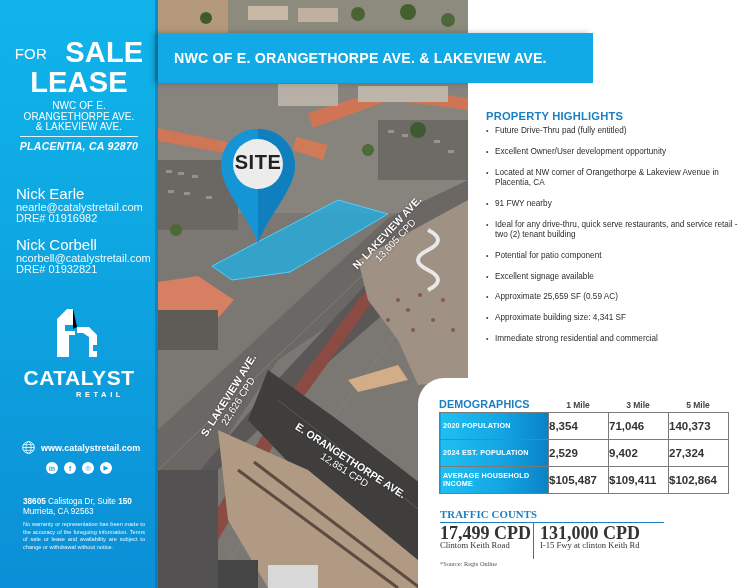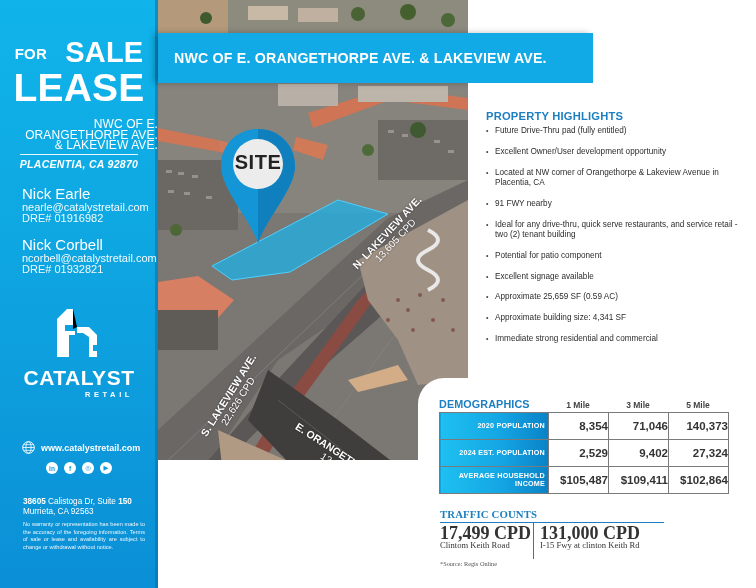--- a/index.html
+++ b/index.html
@@ -8,52 +8,52 @@
 
   
   .sidebar {
     position: absolute; left: 0; top: 0; width: 158px; height: 588px;
     background: linear-gradient(180deg, #10b4ea 0%, #0ea7e2 40%, #0b8fd6 100%);
     color: #fff;
   }
   .sidebar .edge { position: absolute; right: 0; top: 0; width: 3px; height: 100%; background: #0a6ea8; opacity: .55; }
   .hero { position: absolute; left: 0; top: 38px; width: 158px; text-align: center; }
   .hero .line1 { line-height: 1; }
-  .hero .for { font-size: 15px; font-weight: 700; letter-spacing: .3px; vertical-align: 3px; margin-right: 18px; }
+  .hero .for { font-size: 15px; font-weight: 400; letter-spacing: .3px; vertical-align: 3px; margin-right: 18px; }
   .hero .sale { font-size: 29px; font-weight: 700; letter-spacing: .2px; }
-  .hero .lease { font-size: 39px; font-weight: 700; line-height: 1; margin-top: 1px; letter-spacing: .2px; }
-  .hero .addr { font-size: 12px; line-height: 10.5px; margin-top: 12px; letter-spacing: .1px; text-align: right; }
+  .hero .lease { font-size: 29px; font-weight: 700; line-height: 1; margin-top: 1px; letter-spacing: .2px; }
+  .hero .addr { font-size: 10px; line-height: 10.5px; margin-top: 4px; letter-spacing: .1px; }
   .hero .divider { width: 118px; height: 1px; background: #ffffff; margin: 3px auto 3px auto; opacity: .9; }
   .hero .city { font-size: 10.5px; font-weight: 700; letter-spacing: .3px; font-style: italic; }
 
-  .agent { position: absolute; left: 22px; width: 130px; }
+  .agent { position: absolute; left: 16px; width: 130px; }
   .agent .name { font-size: 15px; line-height: 16px; }
   .agent .email, .agent .dre { font-size: 11px; line-height: 11px; opacity: .95; }
 
   .logo { position: absolute; left: 0; top: 305px; width: 158px; text-align: center; }
   .logo svg { display: block; margin: 0 auto; }
   .logo .brand { font-size: 21px; font-weight: 700; letter-spacing: .5px; margin-top: 4px; line-height: 1; }
-  .logo .sub { font-size: 7.5px; font-weight: 700; letter-spacing: 3.6px; text-align: right; padding-right: 25px; margin-top: 2px; }
+  .logo .sub { font-size: 7.5px; font-weight: 700; letter-spacing: 3.6px; text-align: right; padding-right: 34px; margin-top: 2px; }
 
   .contact { position: absolute; left: 22px; width: 130px; display: flex; align-items: center; }
   .contact .phone { font-size: 13.5px; font-weight: 700; letter-spacing: .2px; }
   .contact .web { font-size: 9px; font-weight: 700; }
   .contact .ico { margin-right: 6px; display: inline-flex; }
 
   .socials { position: absolute; top: 462px; left: 0; width: 158px; display: flex; justify-content: center; gap: 6px; }
   .socials .s { width: 12px; height: 12px; border-radius: 50%; background: #fff; display: flex; align-items: center; justify-content: center; color: #0e9fe0; font-size: 6.5px; font-weight: 700; }
 
   .office { position: absolute; left: 23px; top: 497px; width: 122px; }
   .office .l { font-size: 8.2px; line-height: 10px; }
   .office .l b { font-weight: 700; text-align: right; }
   .office .disc { font-size: 5.6px; line-height: 7.6px; margin-top: 4px; text-align: justify; opacity: .92; }
 
   
   .aerial {
-    position: absolute; left: 158px; top: 0; width: 310px; height: 460px; overflow: hidden;
+    position: absolute; left: 158px; top: 0; width: 310px; height: 588px; overflow: hidden;
     background: #6f6b66;
   }
   .aerial svg { position: absolute; left: 0; top: 0; }
 
   .title-banner {
     position: absolute; left: 158px; top: 33px; width: 435px; height: 50px;
     background: #11a9e6; color: #fff; display: flex; align-items: center; padding-left: 16px;
     box-shadow: -4px 0 6px rgba(0,0,0,.25);
   }
   .title-banner span { font-size: 14.2px; font-weight: 700; letter-spacing: .2px; }
@@ -68,21 +68,21 @@
 
   .bottom-panel {
     position: absolute; left: 418px; top: 378px; width: 338px; height: 210px; background: #fff;
     border-top-left-radius: 26px;
   }
   .demo { position: absolute; left: 439px; top: 394px; }
   .demo .head { display: flex; align-items: flex-end; height: 16px; }
   .demo .head h3 { color: #1b7fc1; font-size: 10.8px; font-weight: 700; width: 109px; letter-spacing: .1px; }
   .demo .head .col { width: 60px; text-align: center; font-size: 8.5px; font-weight: 700; color: #444; }
   .demo table { border-collapse: collapse; margin-top: 2px; }
-  .demo td { border: 1px solid #7a7a7a; height: 27px; text-align: right; }
+  .demo td { border: 1px solid #7a7a7a; height: 27px; text-align: left; }
   .demo td.lab {
     width: 109px; background: linear-gradient(90deg, #1ec0f0 0%, #14a6e4 55%, #0a82c7 100%);
     color: #fff; font-size: 7.2px; font-weight: 700; letter-spacing: .2px; line-height: 8.5px; padding: 0 3px;
   }
   .demo td.val { width: 60px; font-size: 11.5px; font-weight: 700; color: #333; }
 
   .traffic { position: absolute; left: 440px; top: 508px; width: 224px; font-family: Liberation Serif, serif; }
   .traffic h3 { color: #1b7fc1; font-size: 10.8px; font-weight: 700; letter-spacing: .1px; padding-bottom: 2px; border-bottom: 1.5px solid #1b7fc1; }
   .traffic .row { display: flex; }
   .traffic .cell { padding-top: 3px; }

